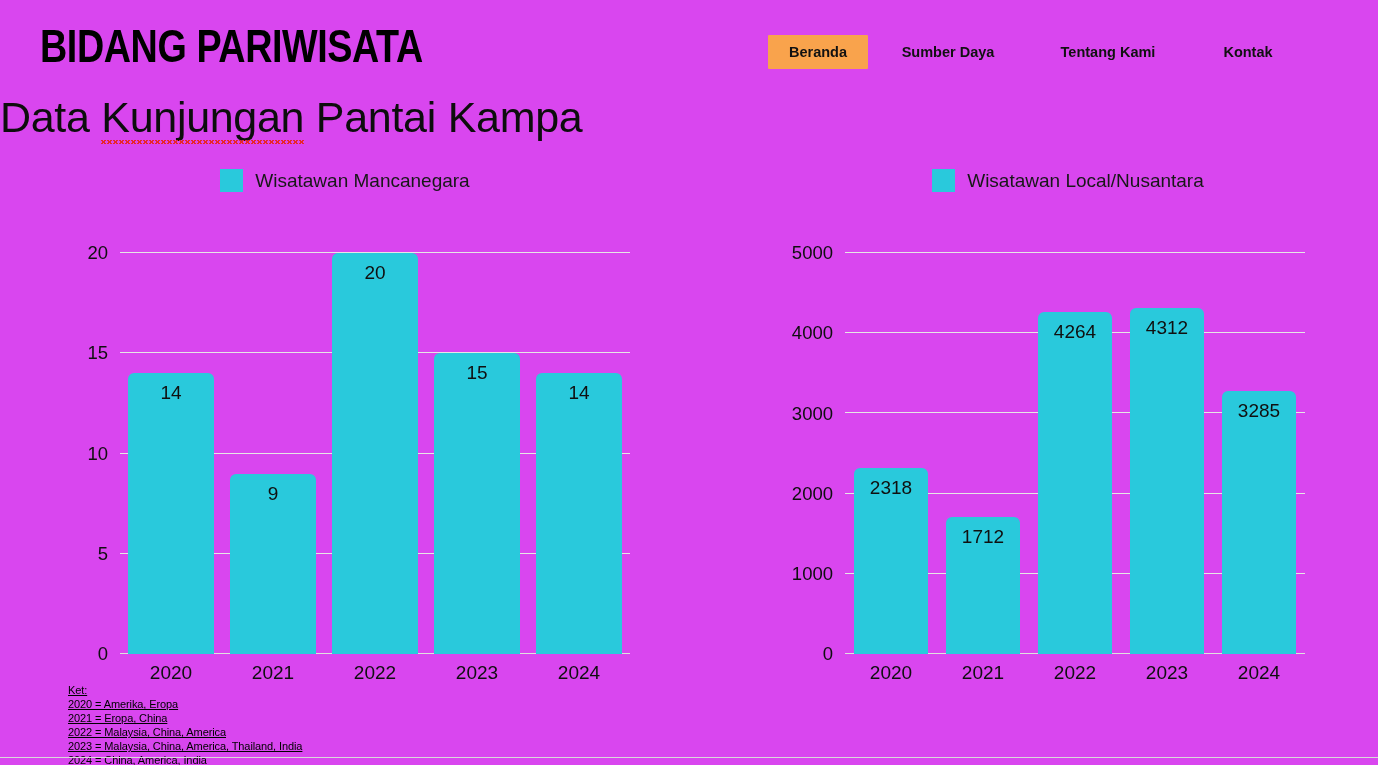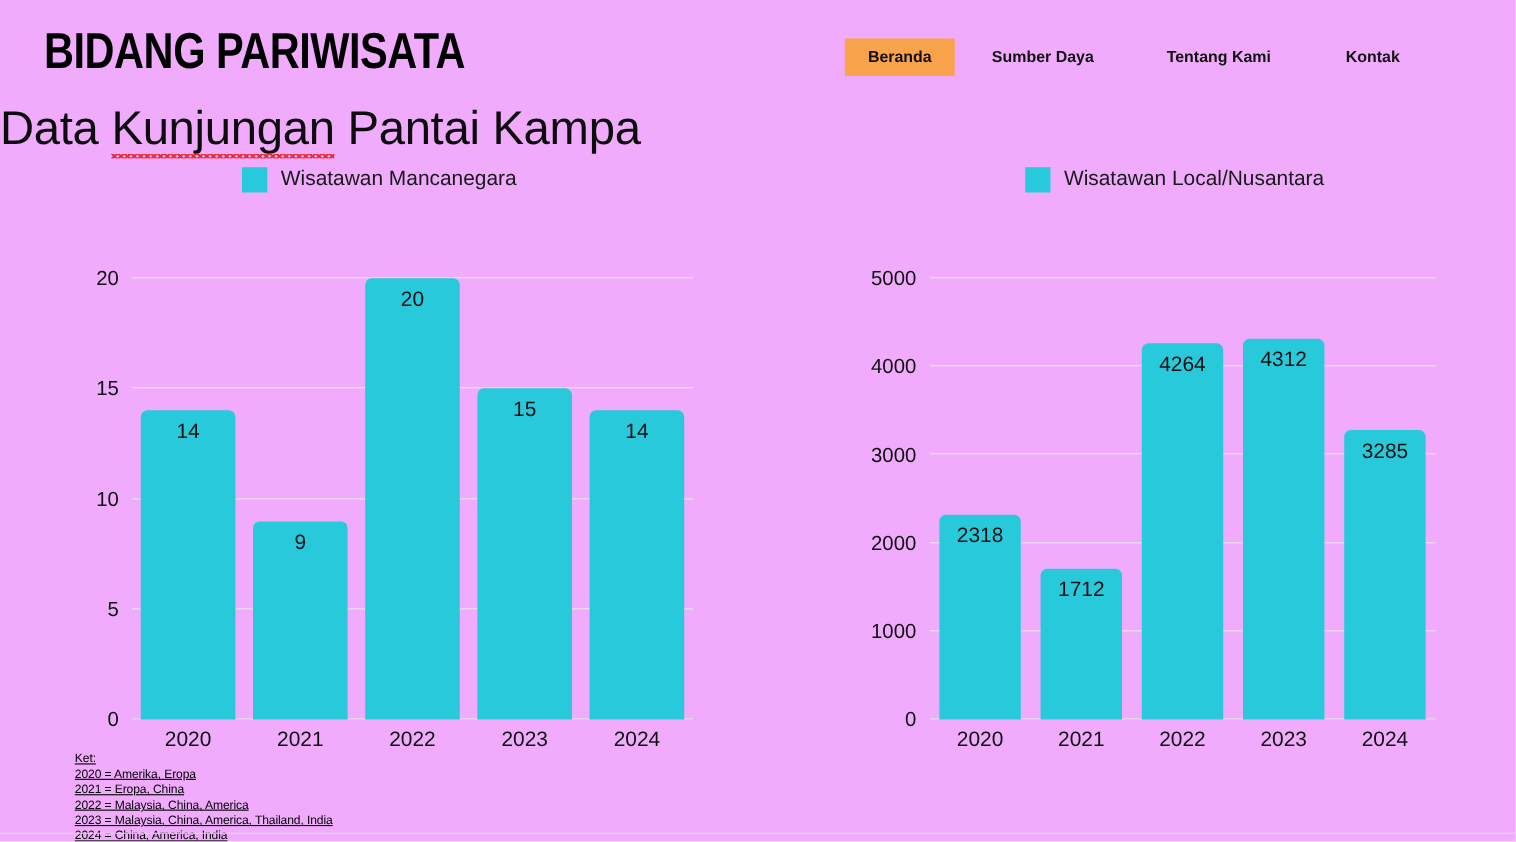--- a/index.html
+++ b/index.html
@@ -3,21 +3,21 @@
 <meta charset="utf-8">
 <style>
   * { box-sizing: border-box; margin: 0; padding: 0; }
   html, body {
     width: 1378px;
     height: 765px;
     background: #ffffff;
     font-family: "Liberation Sans", sans-serif;
     overflow: hidden;
   }
-  .page { position: relative; width: 1378px; height: 765px; background: #f0abfc; }
+  .page { position: relative; width: 1378px; height: 765px; background: #d946ef; }
 
   
   .site-title {
     position: absolute;
     left: 40px; top: 22px;
     font-family: "Liberation Sans", sans-serif;
     font-weight: 900;
     font-size: 46px;
     letter-spacing: -0.5px;
     color: #000000;
@@ -76,21 +76,21 @@
   .chart {
     position: absolute;
     top: 152px;
     height: 545px;
   }
   .chart.left  { left: 40px;  width: 600px; }
   .chart.right { left: 745px; width: 600px; }
 
   .legend {
     display: flex;
-    align-items: flex-start;
+    align-items: flex-end;
     justify-content: center;
     gap: 12px;
     height: 40px;
   }
   .chart.left  .legend { padding-left: 10px; }
   .chart.right .legend { padding-left: 46px; }
   .legend-swatch {
     width: 23px; height: 23px;
     background: #29c9dc;
     flex: 0 0 auto;

